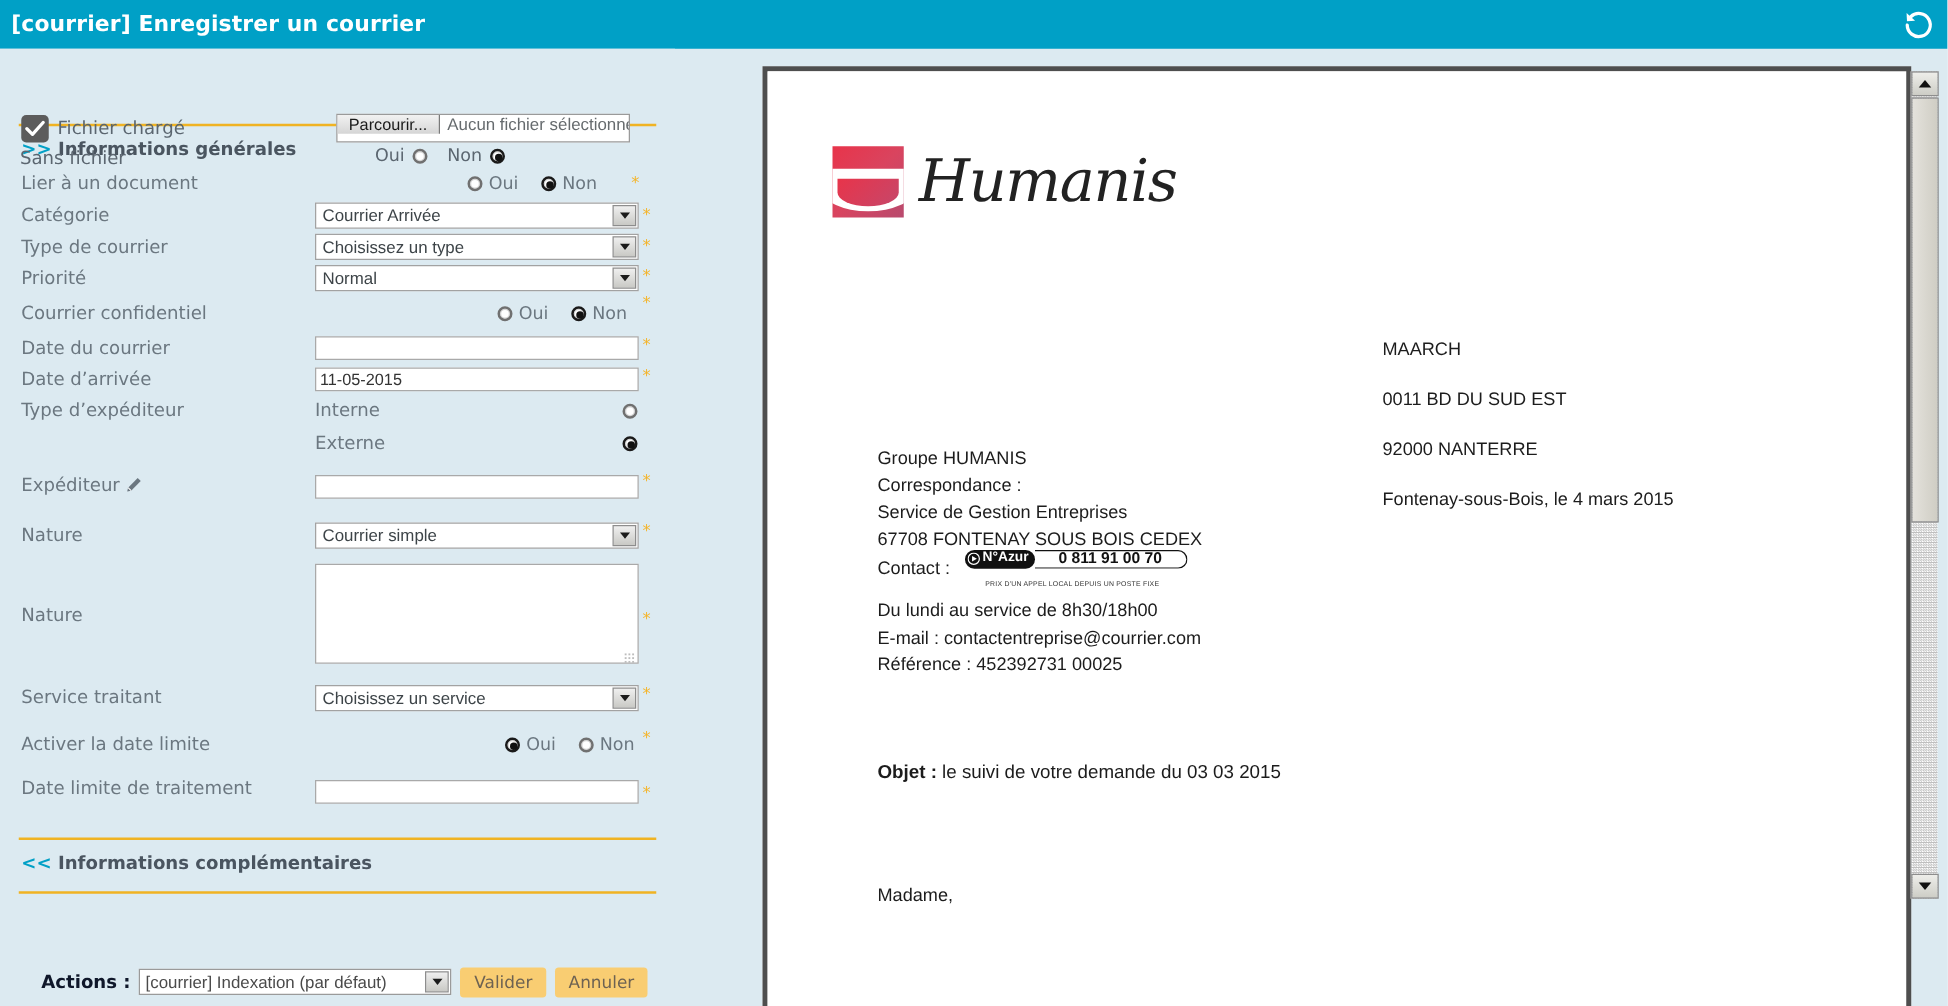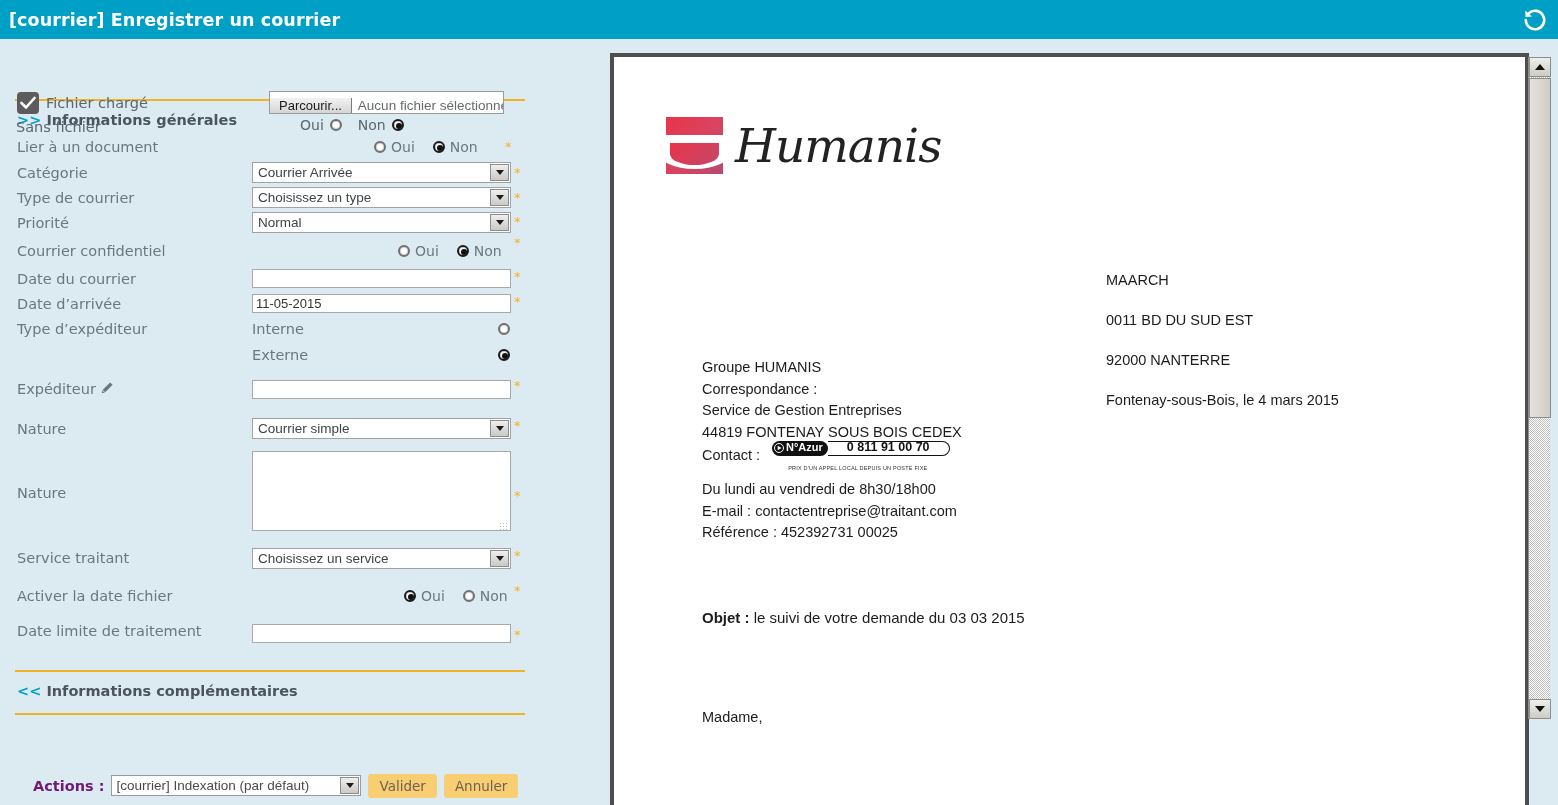--- a/index.html
+++ b/index.html
@@ -42,21 +42,21 @@
     position: absolute; left: 46px; top: 56px;
     font-size: 14.5px; color: #5b6670;
   }
   .sansfichier {
     position: absolute; left: 16px; top: 80px;
     font-size: 14.5px; color: #5b6670;
   }
   .fileinput {
     position: absolute; left: 269px; top: 52px; width: 235px; height: 23px;
     background: #ffffff; border: 1px solid #9a9a9a;
-    display: flex; align-items: flex-end; overflow: hidden;
+    display: flex; align-items: flex-start; overflow: hidden;
   }
   .browse-btn {
     border-right: 1px solid #7a7a7a;
     background: linear-gradient(#f2f2f2, #d5d5d5);
     padding: 0 9px; font-size: 13px; color: #1a1a1a;
     display: flex; align-items: center; white-space: nowrap;
     font-family: "Liberation Sans", sans-serif;
   }
   .file-name {
     padding-left: 6px; font-size: 13.5px; color: #666b6e;
@@ -137,21 +137,21 @@
   }
 
   
   .pencil { display: inline-block; margin-left: 4px; vertical-align: -2px; }
 
   
   .actions-bar {
     position: absolute; left: 0; top: 766px; width: 598px; height: 39px;
     display: flex; align-items: center; padding-left: 33px; gap: 7px;
   }
-  .actions-lbl { font-size: 14.5px; font-weight: bold; color: #701a75; }
+  .actions-lbl { font-size: 14.5px; font-weight: bold; color: #0f172a; }
   .act-select {
     width: 250px; height: 21px; border: 1px solid #9a9a9a; background: #fff;
     position: relative; display: flex; align-items: center;
   }
   .act-select .val {
     font-size: 13.5px; color: #4a4a4a; padding-left: 4px; white-space: nowrap;
     font-family: "Liberation Sans", sans-serif;
   }
   .act-select .arrow {
     position: absolute; right: 1px; top: 1px; width: 19px; height: 17px;
@@ -426,21 +426,21 @@
           <span class="val">Choisissez un service</span>
           <span class="arrow">
               <i></i>
             </span>
         </span>
       </span>
       <span class="star" style="left:514px; top:9px">*</span>
     </div>
 
     <div class="row" style="height:38px">
-      <span class="lbl">Activer la date fichier</span>
+      <span class="lbl">Activer la date limite</span>
       <span class="ctl ynrow" style="left:404px">
         <span class="radio on"></span>
         <span>Oui</span>
         <span style="width:8px"></span>
         <span class="radio"></span>
         <span>Non</span>
       </span>
       <span class="star" style="left:514px; top:6px">*</span>
     </div>
 
@@ -490,39 +490,39 @@
         <div>0011 BD DU SUD EST</div>
         <div>92000 NANTERRE</div>
       </div>
 
       <div class="date-right">Fontenay-sous-Bois, le 4 mars 2015</div>
 
       <div class="corr">
         <div>Groupe HUMANIS</div>
         <div>Correspondance :</div>
         <div>Service de Gestion Entreprises</div>
-        <div>44819 FONTENAY SOUS BOIS CEDEX</div>
+        <div>67708 FONTENAY SOUS BOIS CEDEX</div>
         <div style="display:flex; align-items:flex-start; margin-top:2px;">
           <span>Contact :</span>
           <span style="display:inline-block; margin-left:6px; margin-top:-9px; text-align:center">
             <span class="azur">
               <span class="azur-pill">
                 <svg width="10" height="10" viewBox="0 0 12 12" style="margin-right:2px">
                     <circle cx="6" cy="6" r="5.4" fill="none" stroke="#fff" stroke-width="1.2"></circle>
                     <polygon points="4.4,3.4 9,6 4.4,8.6" fill="#fff"></polygon>
                   </svg>
                 <span>N°Azur</span>
               </span>
                 <span class="azur-num">0 811 91 00 70</span>
             </span>
             <span class="azur-sub">PRIX D'UN APPEL LOCAL DEPUIS UN POSTE FIXE</span>
           </span>
         </div>
-        <div>Du lundi au vendredi de 8h30/18h00</div>
-        <div>E-mail : contactentreprise@traitant.com</div>
+        <div>Du lundi au service de 8h30/18h00</div>
+        <div>E-mail : contactentreprise@courrier.com</div>
         <div>Référence : 452392731 00025</div>
       </div>
 
       <div class="objet-line">
         <b>Objet :</b>
         <span>le suivi de votre demande du 03 03 2015</span>
       </div>
 
       <div class="madame">Madame,</div>
 

